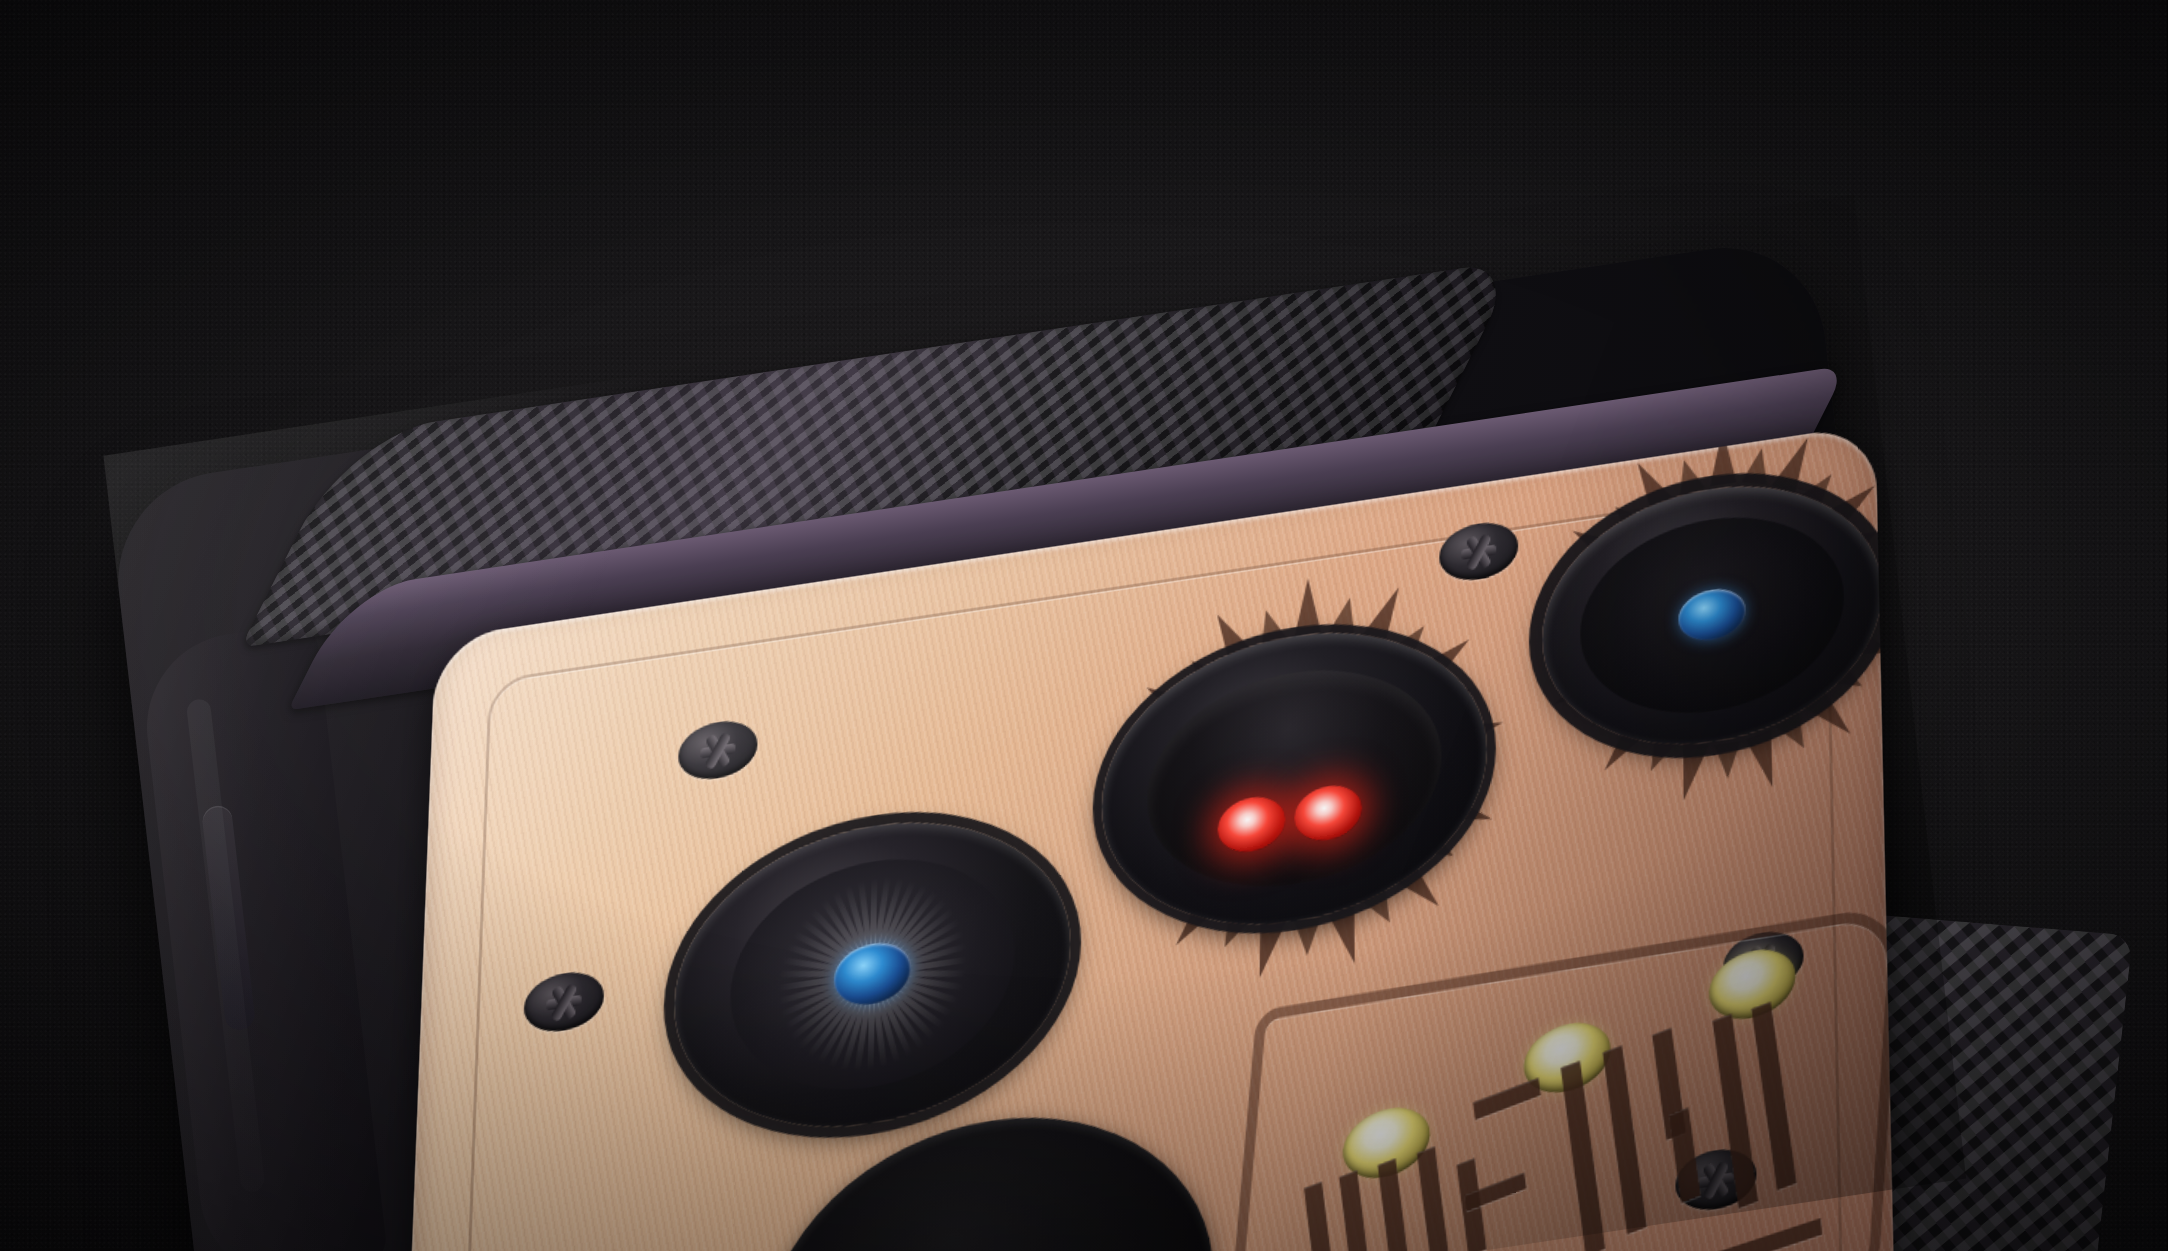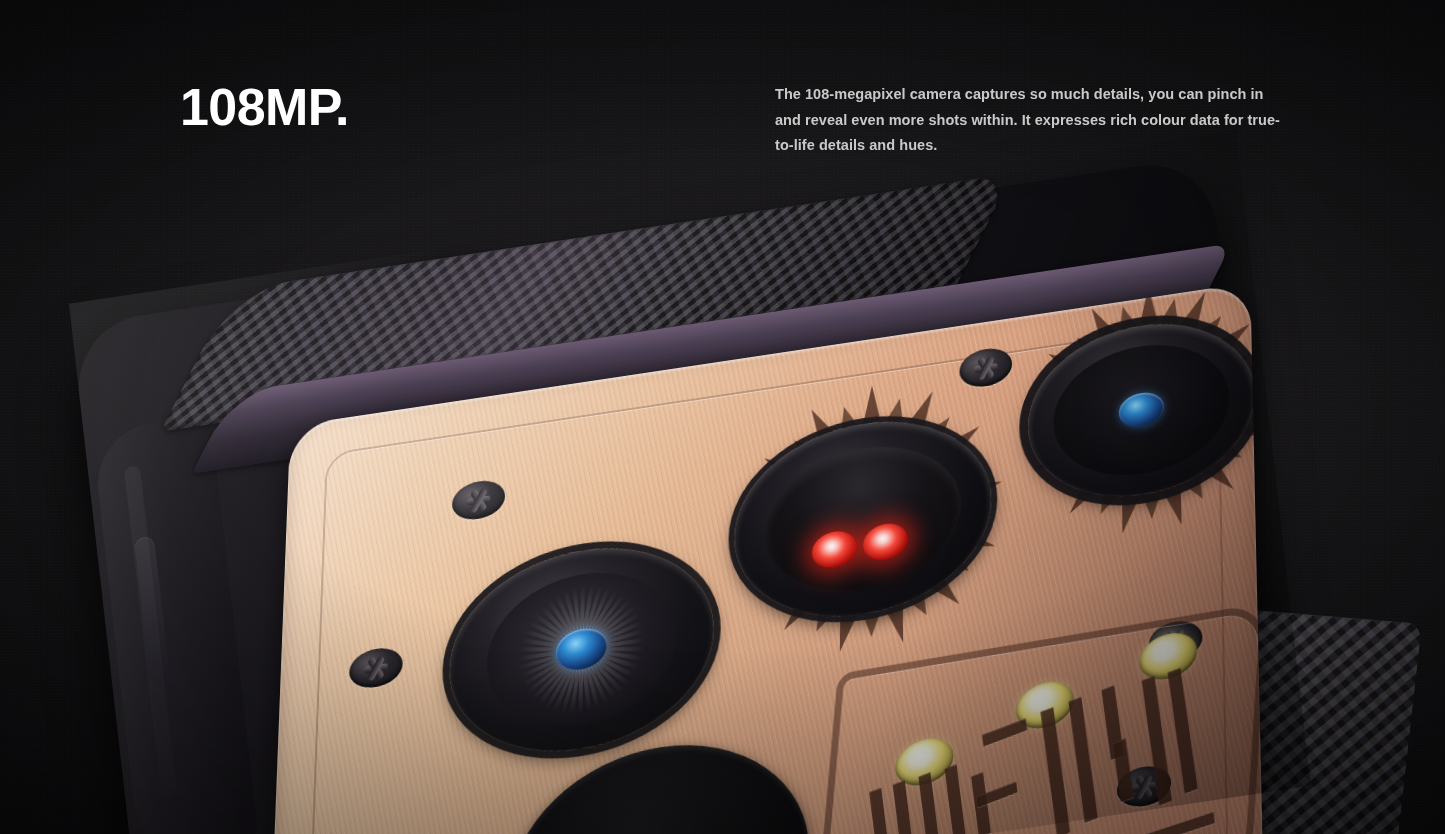--- a/index.html
+++ b/index.html
@@ -523,19 +523,17 @@
       <div class="black-disc"></div>
 
     </div>
 
     <div class="phone-sheen"></div>
   </div>
 
   <div class="bg-vignette"></div>
 
   <div class="headline">
-    <div class="l1">108MP.</div>
   </div>
 
-  <div class="para">The 108-megapixel camera captures so much details, you can pinch in and reveal even more shots within. It expresses rich colour data for true-to-life details and hues.</div>
 
 
 </div>
 
 </body></html>

